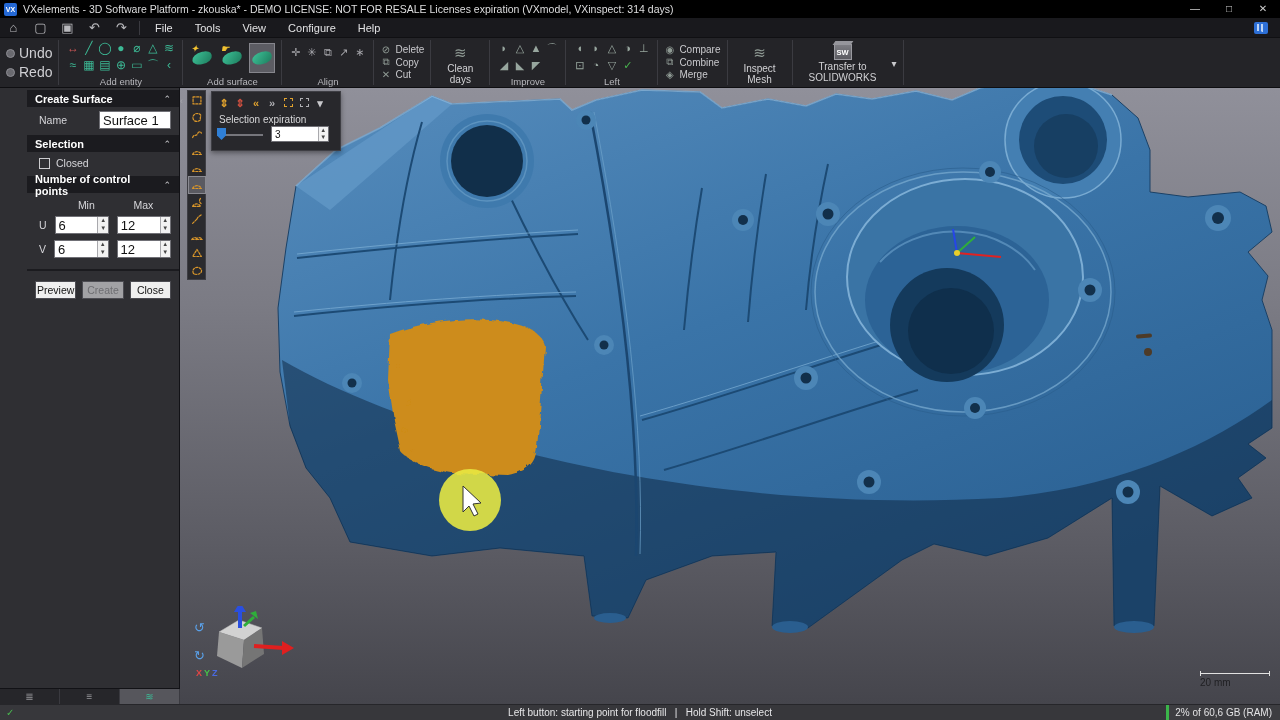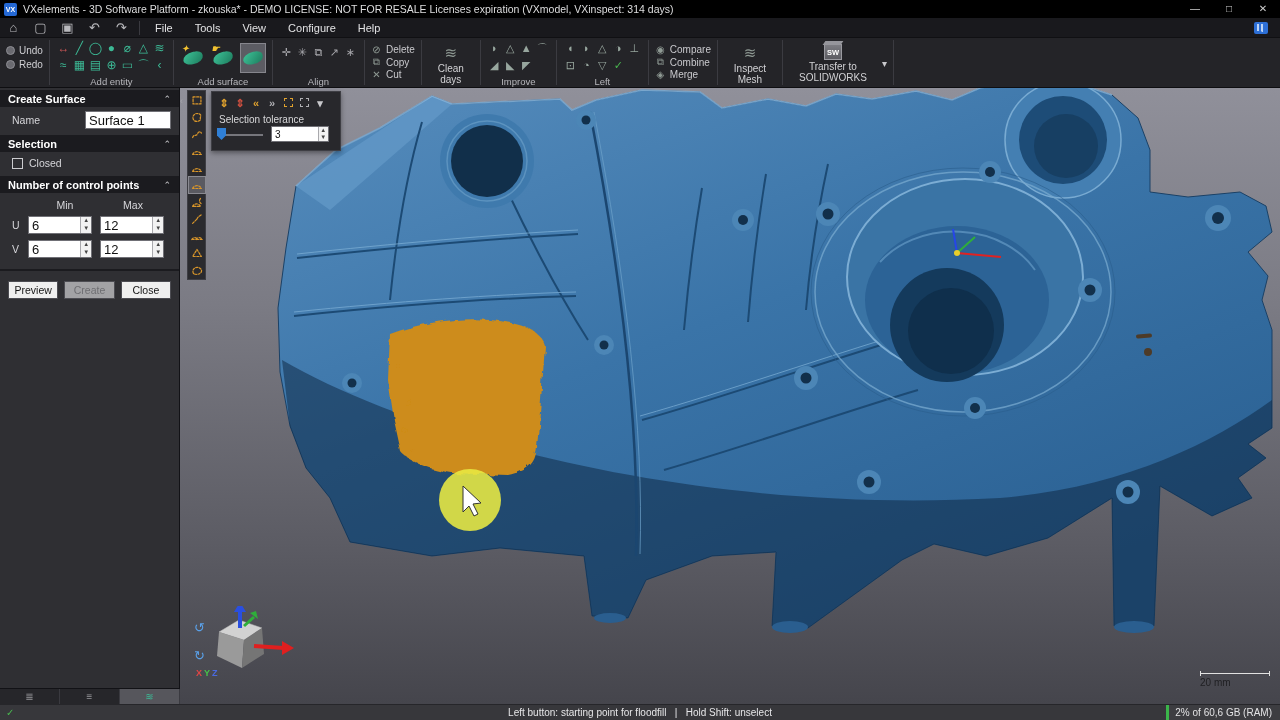--- a/index.html
+++ b/index.html
@@ -29,21 +29,21 @@
   .help-bubble::after { content:""; position:absolute; left:2px; bottom:-3px; border:3px solid transparent; border-top-color:#2d6fd6; }
   .help-bubble i { position:absolute; inset:2px 3px; background:repeating-linear-gradient(90deg,#bcd4f5 0 2px,transparent 2px 4px); }
 
   
   .ribbon { position:absolute; left:0; top:38px; width:1280px; height:50px; background:#242428;
     display:flex; align-items:stretch; border-bottom:1px solid #0e0e11; }
   .rib-sep { width:1px; background:#3b3b41; margin:2px 0; }
   .rib-group { position:relative; padding:3px 6px 12px 6px; }
   .rib-label { position:absolute; left:0; right:0; bottom:0px; text-align:center; font-size:9.5px; color:#b7b7bc; white-space:nowrap; }
   .ur-stack { display:flex; flex-direction:column; gap:3px; padding-top:4px; }
-  .ur-item { display:flex; align-items:center; gap:4px; color:#cfcfd3; font-size:10px; }
+  .ur-item { display:flex; align-items:center; gap:4px; color:#cfcfd3; font-size:14px; }
   .radio-ico { width:9px; height:9px; border-radius:50%; background:#6a6a70; border:1px solid #8e8e94; }
   .icon-grid { display:flex; flex-direction:column; gap:2px; }
   .icon-row { display:flex; gap:1px; }
   .gicon { width:15px; height:15px; line-height:15px; text-align:center; font-size:12px; color:#3cb995; }
   .teal .gicon { color:#3cb995; }
   .gray .gicon { color:#a5a5aa; font-size:11px; }
   .dim .gicon { color:#97a69e; font-size:11px; }
   .surf-row { display:flex; gap:4px; padding-top:2px; }
   .surf-btn { width:26px; height:30px; position:relative; border:1px solid transparent; }
   .surf-btn.selected { background:#5c5c63; border:1px solid #86868d; }
@@ -57,21 +57,21 @@
     color:#d2d2d5; font-size:10px; text-align:center; padding:3px 4px 2px 4px; line-height:11px; }
   .bigbtn .bicon { font-size:15px; color:#8f9a94; height:18px; line-height:18px; }
   .swcube { width:18px; height:16px; background:linear-gradient(#7d7d83,#5c5c62); border:1px solid #9a9aa0;
     color:#fff; font-size:7.5px; font-weight:bold; text-align:center; line-height:16px; position:relative; }
   .swcube::before { content:""; position:absolute; left:-1px; top:-4px; right:-1px; height:4px; background:#96969c;
     transform:skewX(-35deg); }
   .transfer-wrap { display:flex; align-items:center; gap:5px; }
   .caret { color:#c8c8cc; font-size:10px; }
 
   
-  .left-panel { position:absolute; left:0; top:88px; width:180px; height:600px; background:#2f2f33; border-right:1px solid #121216; }
+  .left-panel { position:absolute; left:0; top:88px; width:180px; height:600px; background:#2f2f33; border-right:1px solid #121216;padding-left:27px; }
   .sec-head { height:17px; background:#1b1b1f; color:#fff; font-size:11px; font-weight:bold;
     display:flex; align-items:center; padding:0 8px; margin-top:2px; }
   .sec-head .chev { margin-left:auto; color:#cdcdd1; font-size:9px; font-weight:normal; }
   .prow { display:flex; align-items:center; padding:4px 8px 4px 12px; }
   .plabel { color:#d6d6da; font-size:10.5px; width:72px; line-height:11px; }
   .pinput { display:flex; height:18px; border:1px solid #707076; background:#fff; margin-left:auto; }
   .pinput input { border:0; outline:0; width:100%; height:100%; font-size:13px; font-family:"Liberation Sans",sans-serif;
     padding:0 3px; color:#111; background:#fff; }
   .w-name { width:86px; }
   .w-num { width:84px; }
@@ -629,21 +629,21 @@
     <div class="sel-overlay">
       <div class="ovl-row">
           <span class="gicon" style="color:#e0a22e">⇕</span>
           <span class="gicon" style="color:#cf5040">⇕</span>
           <span class="gicon" style="color:#e0a22e">«</span>
           <span class="gicon" style="color:#b0b0b4">»</span>
           <span class="gicon"><i class="dashbox" style="border-color:#e0a22e"></i></span>
           <span class="gicon"><i class="dashbox" style="border-color:#b0b0b4"></i></span>
           <span class="gicon" style="color:#c8c8cc">▾</span>
         </div>
-      <div class="ovl-label">Selection tolerance</div>
+      <div class="ovl-label">Selection expiration</div>
       <div class="slider-row">
         <div class="slider">
           <div class="track"></div>
           <div class="handle"></div>
         </div>
         <span class="tol-input">
           <input value="3" style="">
           <span class="spin">
               <b>▲</b>
               <b>▼</b>

